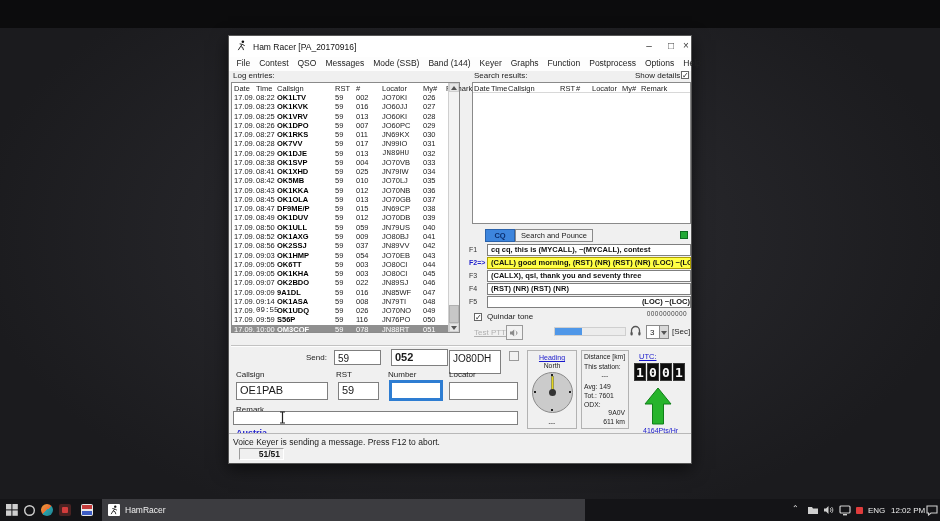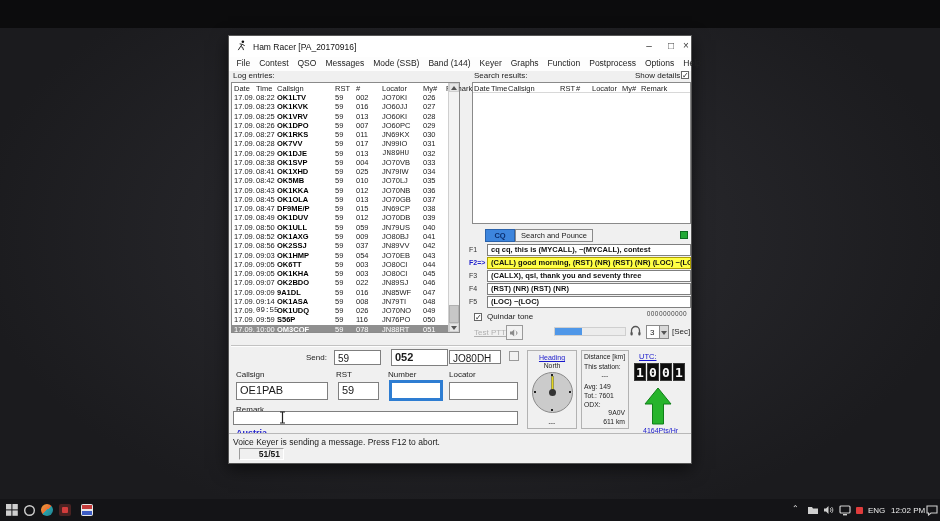--- a/index.html
+++ b/index.html
@@ -389,21 +389,21 @@
     <div id="frows">
         <span class="a flabel" style="left: 240px; top: 210px;">F1</span>
         <div class="a fbox" style="top: 208px;">cq cq, this is (MYCALL), ~(MYCALL), contest</div>
         <span class="a flabel on" style="left: 240px; top: 223px;">F2=&gt;</span>
         <div class="a fbox on" style="top: 221px;">(CALL) good morning, (RST) (NR) (RST) (NR) (LOC) ~(LOC)</div>
         <span class="a flabel" style="left: 240px; top: 236px;">F3</span>
         <div class="a fbox" style="top: 234px;">(CALLX), qsl, thank you and seventy three</div>
         <span class="a flabel" style="left: 240px; top: 249px;">F4</span>
         <div class="a fbox" style="top: 247px;">(RST) (NR) (RST) (NR)</div>
         <span class="a flabel" style="left: 240px; top: 262px;">F5</span>
-        <div class="a fbox" style="top: 260px;">(LOC) ~(LOC)</div>
+        <div class="a fbox" style="top: 260px; text-align: right;">(LOC) ~(LOC)</div>
       </div>
 
     <div class="a chk" style="left:245px;top:277px">✓</div>
     <span class="a sec-label" style="left:258px;top:276px">Quindar tone</span>
     <span class="a counter" style="left:380px;top:274px;width:78px;text-align:right">0000000000</span>
 
     <span class="a disabled-link" style="left:245px;top:292px">Test PTT</span>
     <div class="a mini-btn" style="left:277px;top:289px;width:17px;height:15px">
       <svg width="11" height="10" viewBox="0 0 11 10">
           <polygon points="1,3.5 3,3.5 5.2,1.5 5.2,8.5 3,6.5 1,6.5" fill="#8a8a8a"></polygon>
@@ -426,21 +426,21 @@
           <div class="tri-down" style="margin-top:5px"></div>
         </span>
     </div>
     <span class="a sec-label" style="left:443px;top:291px">[Sec]</span>
 
     <div class="a groove" style="left:2px;top:309px;width:460px;height:2px"></div>
 
     <span class="a flabel2" style="left:77px;top:317px">Send:</span>
     <div class="a tb" style="left:105px;top:314px;width:47px;height:15px">59</div>
     <div class="a tb" style="left:162px;top:313px;width:57px;height:17px;font-weight:bold;font-size:11px">052</div>
-    <div class="a tb" style="left:220px;top:314px;width:52px;height:14px">JO80DH</div>
+    <div class="a tb" style="left:220px;top:314px;width:52px;height:24px">JO80DH</div>
     <div class="a mini-btn" style="left:280px;top:315px;width:10px;height:10px"></div>
 
     <span class="a flabel2" style="left:7px;top:334px">Callsign</span>
     <span class="a flabel2" style="left:107px;top:334px">RST</span>
     <span class="a flabel2" style="left:159px;top:334px">Number</span>
     <span class="a flabel2" style="left:220px;top:334px">Locator</span>
 
     <div class="a tb" style="left:7px;top:346px;width:92px;height:18px;font-size:11px">OE1PAB</div>
     <div class="a tb" style="left:109px;top:346px;width:41px;height:18px;font-size:11px">59</div>
     <div class="a tb focus" style="left:160px;top:344px;width:54px;height:21px;font-size:11px"></div>
@@ -524,20 +524,29 @@
       <div style="width:12px;height:12px;border-radius:2px;background:#4a2222;position:relative">
           <div style="position:absolute;left:3px;top:3px;width:6px;height:6px;background:#d23c3c;border-radius:1px"></div>
         </div>
     </div>
     <div class="a tb-ico" style="left:80px">
       <div style="width:12px;height:12px;border-radius:2px;background:#e8e8e8;position:relative">
           <div style="position:absolute;left:1px;top:1px;width:10px;height:4px;background:#c43c3c"></div>
           <div style="position:absolute;left:1px;bottom:1px;width:10px;height:4px;background:#3c5cc4"></div>
         </div>
     </div>
+    <div class="a task-btn">
+      <span style="margin-left:6px;width:12px;height:12px;background:#fff;border-radius:1px;display:inline-flex;align-items:center;justify-content:center">
+        <svg width="10" height="10" viewBox="0 0 12 12">
+            <circle cx="7.5" cy="2" r="1.4" fill="#111"></circle>
+            <path d="M2.5,11 L5,7 L7,4.8 L9.5,6.2 M5,7 L7.2,8 L8.2,11 M7,4.8 L4,4.2" stroke="#111" stroke-width="1" fill="none"></path>
+          </svg>
+      </span>
+      <span class="task-label">HamRacer</span>
+    </div>
     <span class="a tray-txt" style="left:792px;top:5px">⌃</span>
     <div class="a tb-ico" style="left:806px">
       <svg width="12" height="10" viewBox="0 0 12 10">
           <path d="M1,2 h4 l1,1.5 h5 v5.5 h-10 z" fill="#cfcfcf"></path>
         </svg>
     </div>
     <div class="a tb-ico" style="left:822px">
       <svg width="12" height="10" viewBox="0 0 12 10">
           <polygon points="1,3.5 3,3.5 5.5,1 5.5,9 3,6.5 1,6.5" fill="#cfcfcf"></polygon>
           <path d="M7,3 a2.5,2.5 0 0 1 0,4 M8.5,2 a4,4 0 0 1 0,6" stroke="#cfcfcf" fill="none" stroke-width=".9"></path>

